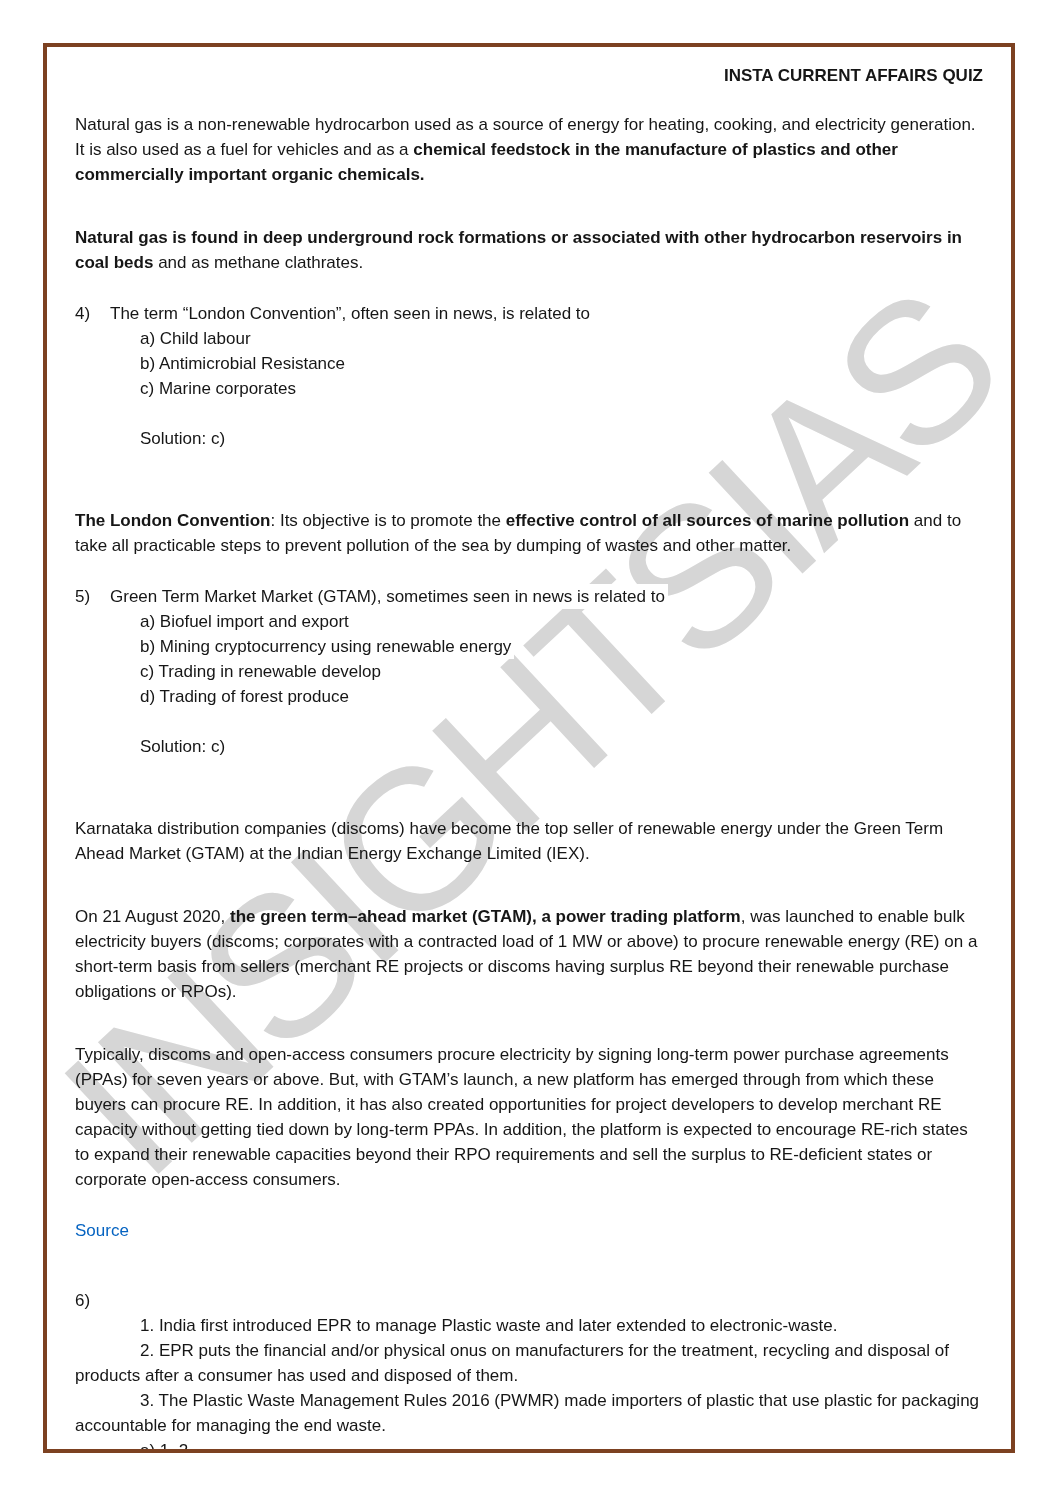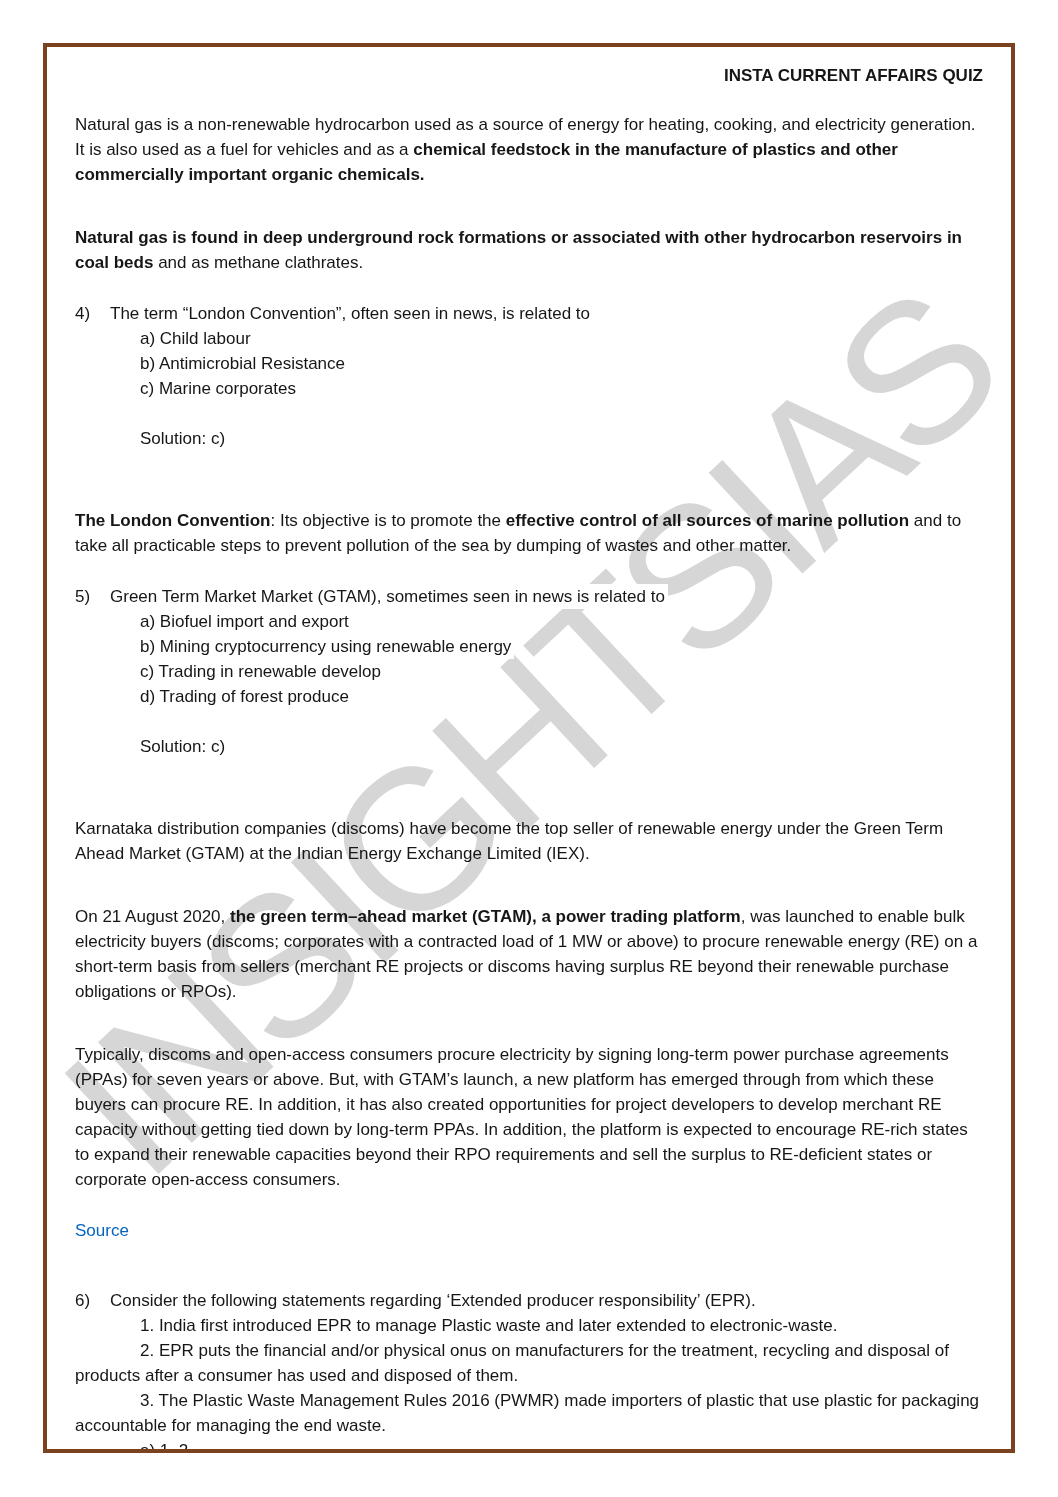--- a/index.html
+++ b/index.html
@@ -133,21 +133,20 @@
 
     <p class="para"><span>Typically, discoms and open-access consumers procure electricity by signing long-term power purchase agreements (PPAs) for seven years or above. But, with GTAM’s launch, a new platform has emerged through from which these buyers can procure RE. In addition, it has also created opportunities for project developers to develop merchant RE capacity without getting tied down by long-term PPAs. In addition, the platform is expected to encourage RE-rich states to expand their renewable capacities beyond their RPO requirements and sell the surplus to RE-deficient states or corporate open-access consumers.</span></p>
 
     <div class="source-row">
       <a class="link">Source</a>
     </div>
 
     <div class="qblock">
       <div class="qline">
         <span class="qnum">6)</span>
-        <span class="qtext">Consider the following statements regarding ‘Extended producer responsibility’ (EPR).</span>
       </div>
       <p class="stmt">1. India first introduced EPR to manage Plastic waste and later extended to electronic-waste.</p>
       <p class="stmt">2. EPR puts the financial and/or physical onus on manufacturers for the treatment, recycling and disposal of products after a consumer has used and disposed of them.</p>
       <p class="stmt">3. The Plastic Waste Management Rules 2016 (PWMR) made importers of plastic that use plastic for packaging accountable for managing the end waste.</p>
       <div class="opt">a) 1, 2</div>
       <div class="opt">b) 2 only</div>
 
     </div>
 
   </div>

